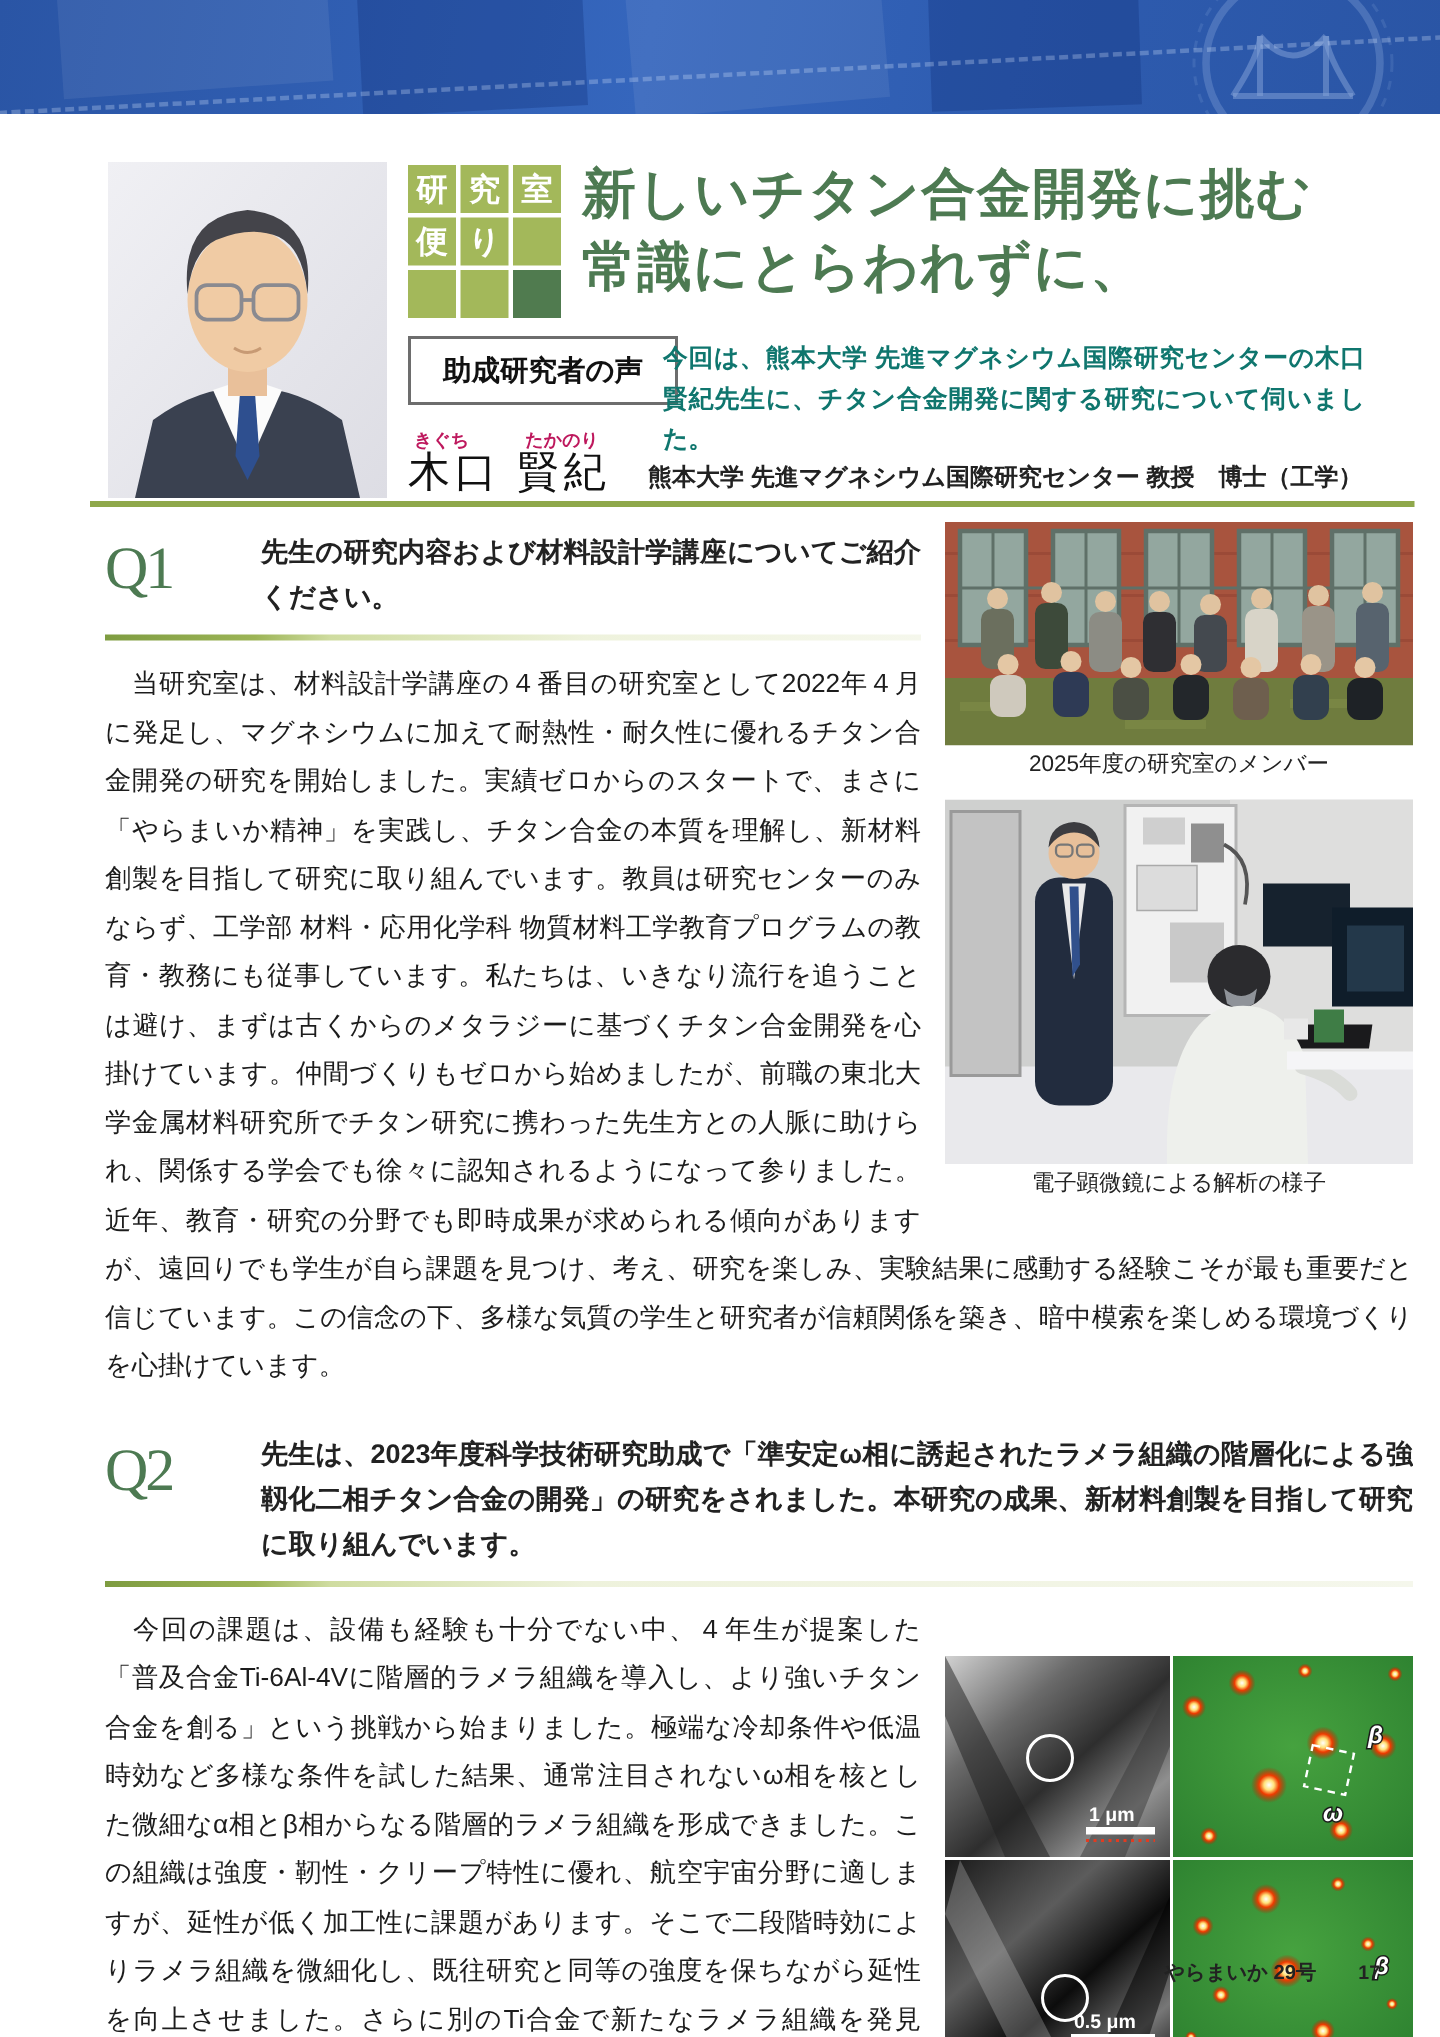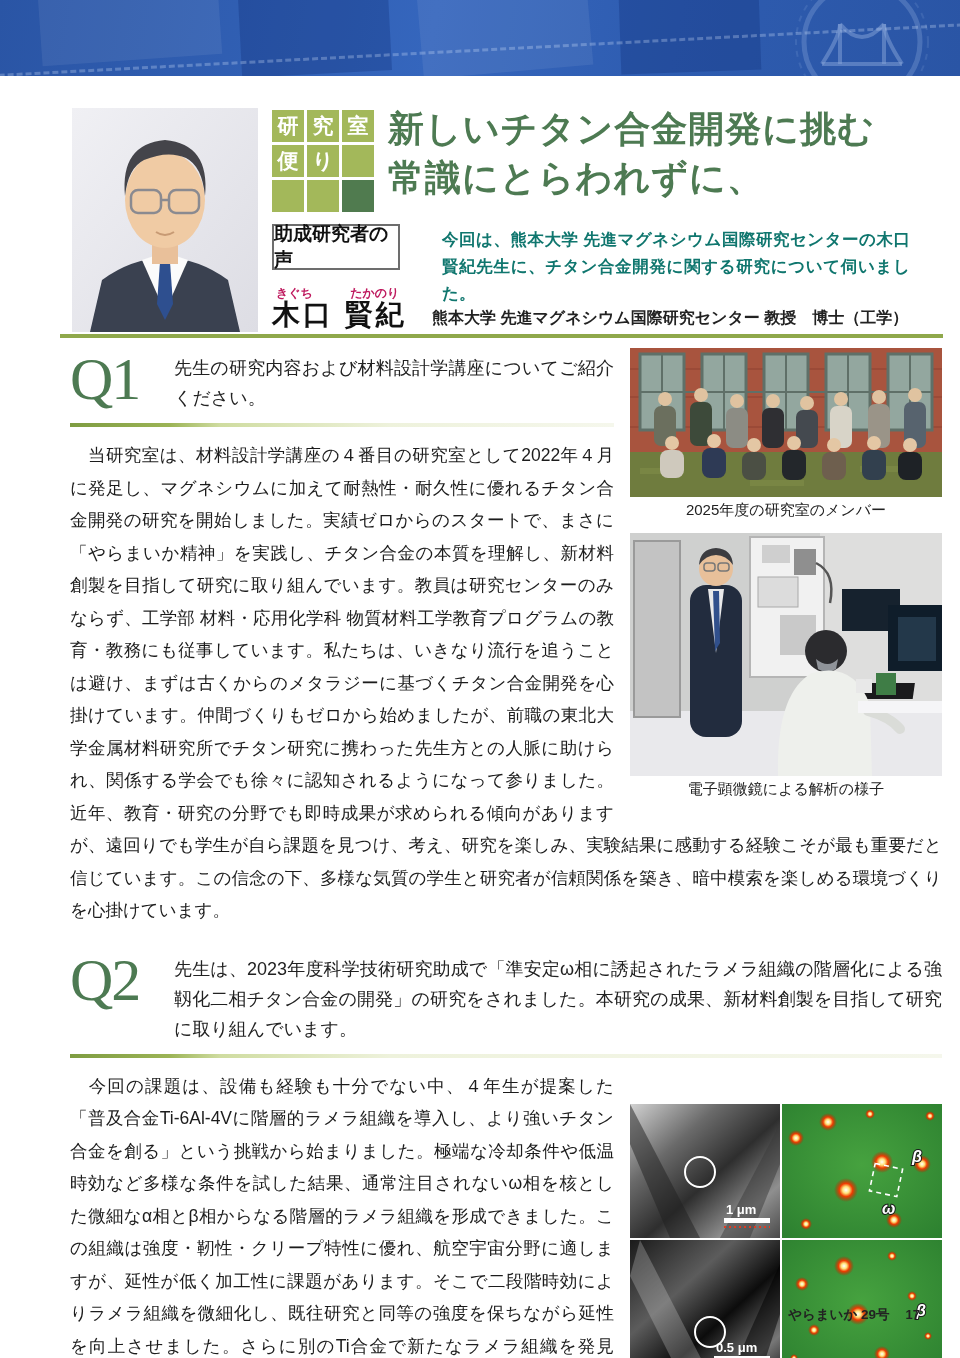--- a/index.html
+++ b/index.html
@@ -36,74 +36,74 @@
     display:flex; align-items:center; justify-content:center;
   }
   .logo-grid .cell.dark { background:#507b4f; }
 
   .main-title {
     position:absolute; left:388px; top:104px; width:560px;
     color:#4d7a52; font-weight:800; font-size:36px; line-height:49px; letter-spacing:1px;
   }
 
   .voice-box {
-    position:absolute; left:272px; top:224px; width:128px; height:46px;
+    position:absolute; left:272px; top:224px; width:180px; height:46px;
     border:2px solid #6d6d6d; display:flex; align-items:center; justify-content:center;
     font-size:19px; font-weight:700; color:#111; background:#fff;
   }
   .lead-text {
     position:absolute; left:442px; top:226px; width:468px;
     font-size:16.5px; line-height:27px; font-weight:600; color:#0f766e; text-align:justify;
   }
 
   .furigana { position:absolute; left:276px; top:285px; font-size:12px; font-weight:700; color:#be185d; }
   .furigana .f2 { margin-left:34px; }
   .person-name {
     position:absolute; left:272px; top:296px;
-    font-size:28px; font-weight:700; letter-spacing:3px; color:#111;
+    font-size:28px; font-weight:400; letter-spacing:3px; color:#111;
   }
   .affiliation {
     position:absolute; left:432px; top:308px;
     font-size:16px; font-weight:700; color:#222;text-align:right;
   }
   .name-rule { position:absolute; left:60px; top:334px; width:883px; height:4px; background:#8fa84b; }
 
   
   .content { position:absolute; left:70px; top:348px; width:872px; }
 
   .figcol { float:right; width:312px; margin-left:16px; }
   .figcol figure { margin:0 0 10px 0; }
   .figcol svg { display:block; }
   .fig-caption { text-align:center; font-size:15px; font-weight:500; color:#222; line-height:26px; }
 
   .qhead { display:flex; gap:14px; overflow:hidden; }
   .qlabel {
     font-family:"Liberation Serif","DejaVu Serif",serif;
-    font-size:60px; line-height:62px; color:#4d7a52; min-width:90px; letter-spacing:-2px;
-  }
-  .qtext { font-size:18px; font-weight:400; line-height:30px; padding-top:5px; text-align:justify; }
+    font-size:40px; line-height:62px; color:#4d7a52; min-width:90px; letter-spacing:-2px;
+  }
+  .qtext { font-size:18px; font-weight:700; line-height:30px; padding-top:5px; text-align:justify; }
 
   .qrule {
     height:4px; margin:10px 0 12px 0; overflow:hidden;
     background:linear-gradient(90deg,#7e9c41 0px,#9cb456 100px,#cfdca0 150px,#eef2dc 320px,#f5f7ec 100%);
   }
 
   .body-text {
     font-size:17.5px; line-height:32.5px; text-align:justify; color:#1c1c1c;
     font-weight:400;
   }
 
   .q2-section { margin-top:22px; }
   .q2figwrap { float:right; width:312px; margin-left:16px; margin-top:34px; }
 
   .clear { clear:both; }
 
   
   .footer {
-    position:absolute; right:40px; top:1306px; display:flex; align-items:baseline; gap:16px;
+    position:absolute; right:40px; top:1306px; display:flex; align-items:baseline; gap:28px;
   }
   .footer .mag { font-size:13.5px; font-weight:700; }
   .footer .pg { font-size:13px; font-weight:800; }
 
   svg text { font-family:"Liberation Sans","DejaVu Sans",sans-serif; }
 </style>
 </head>
 <body>
 
 <div class="banner">

